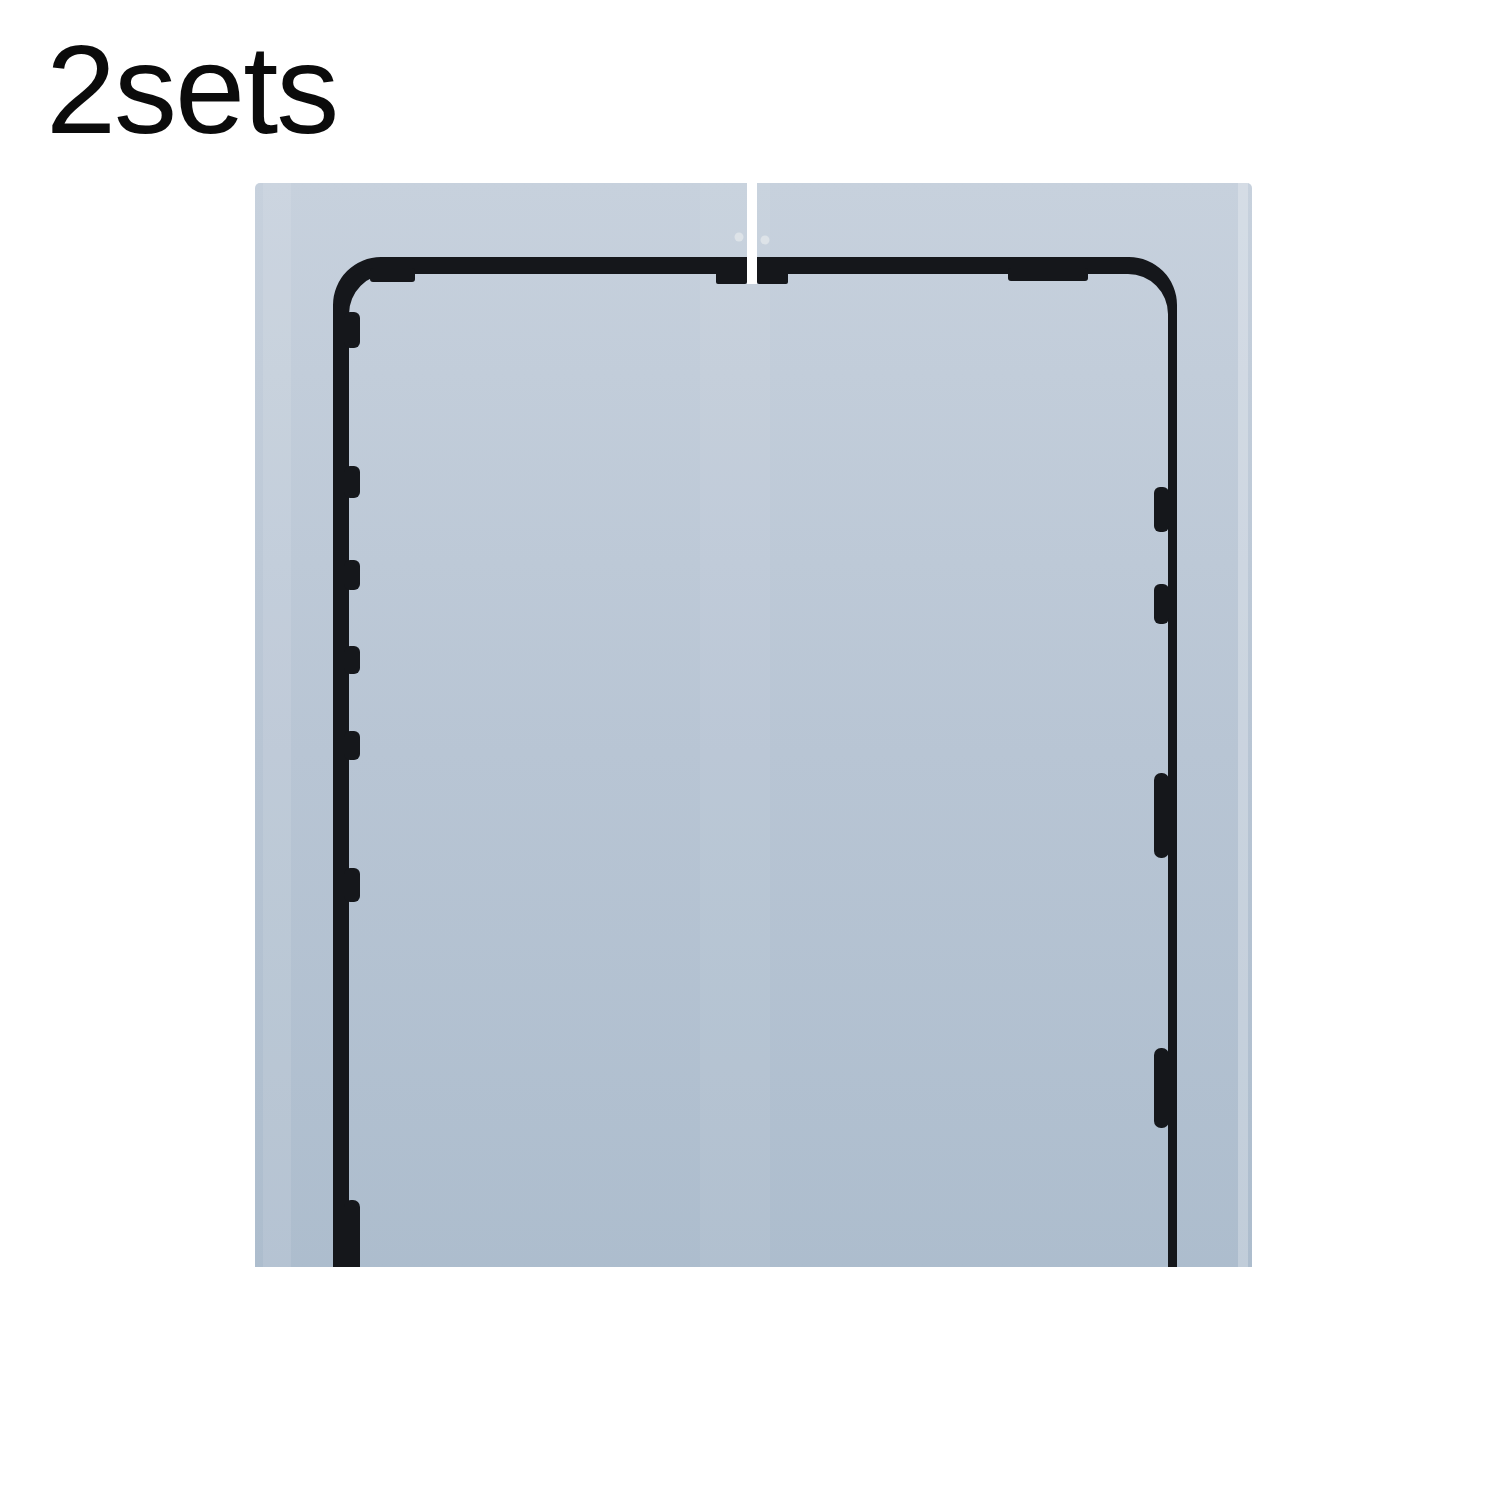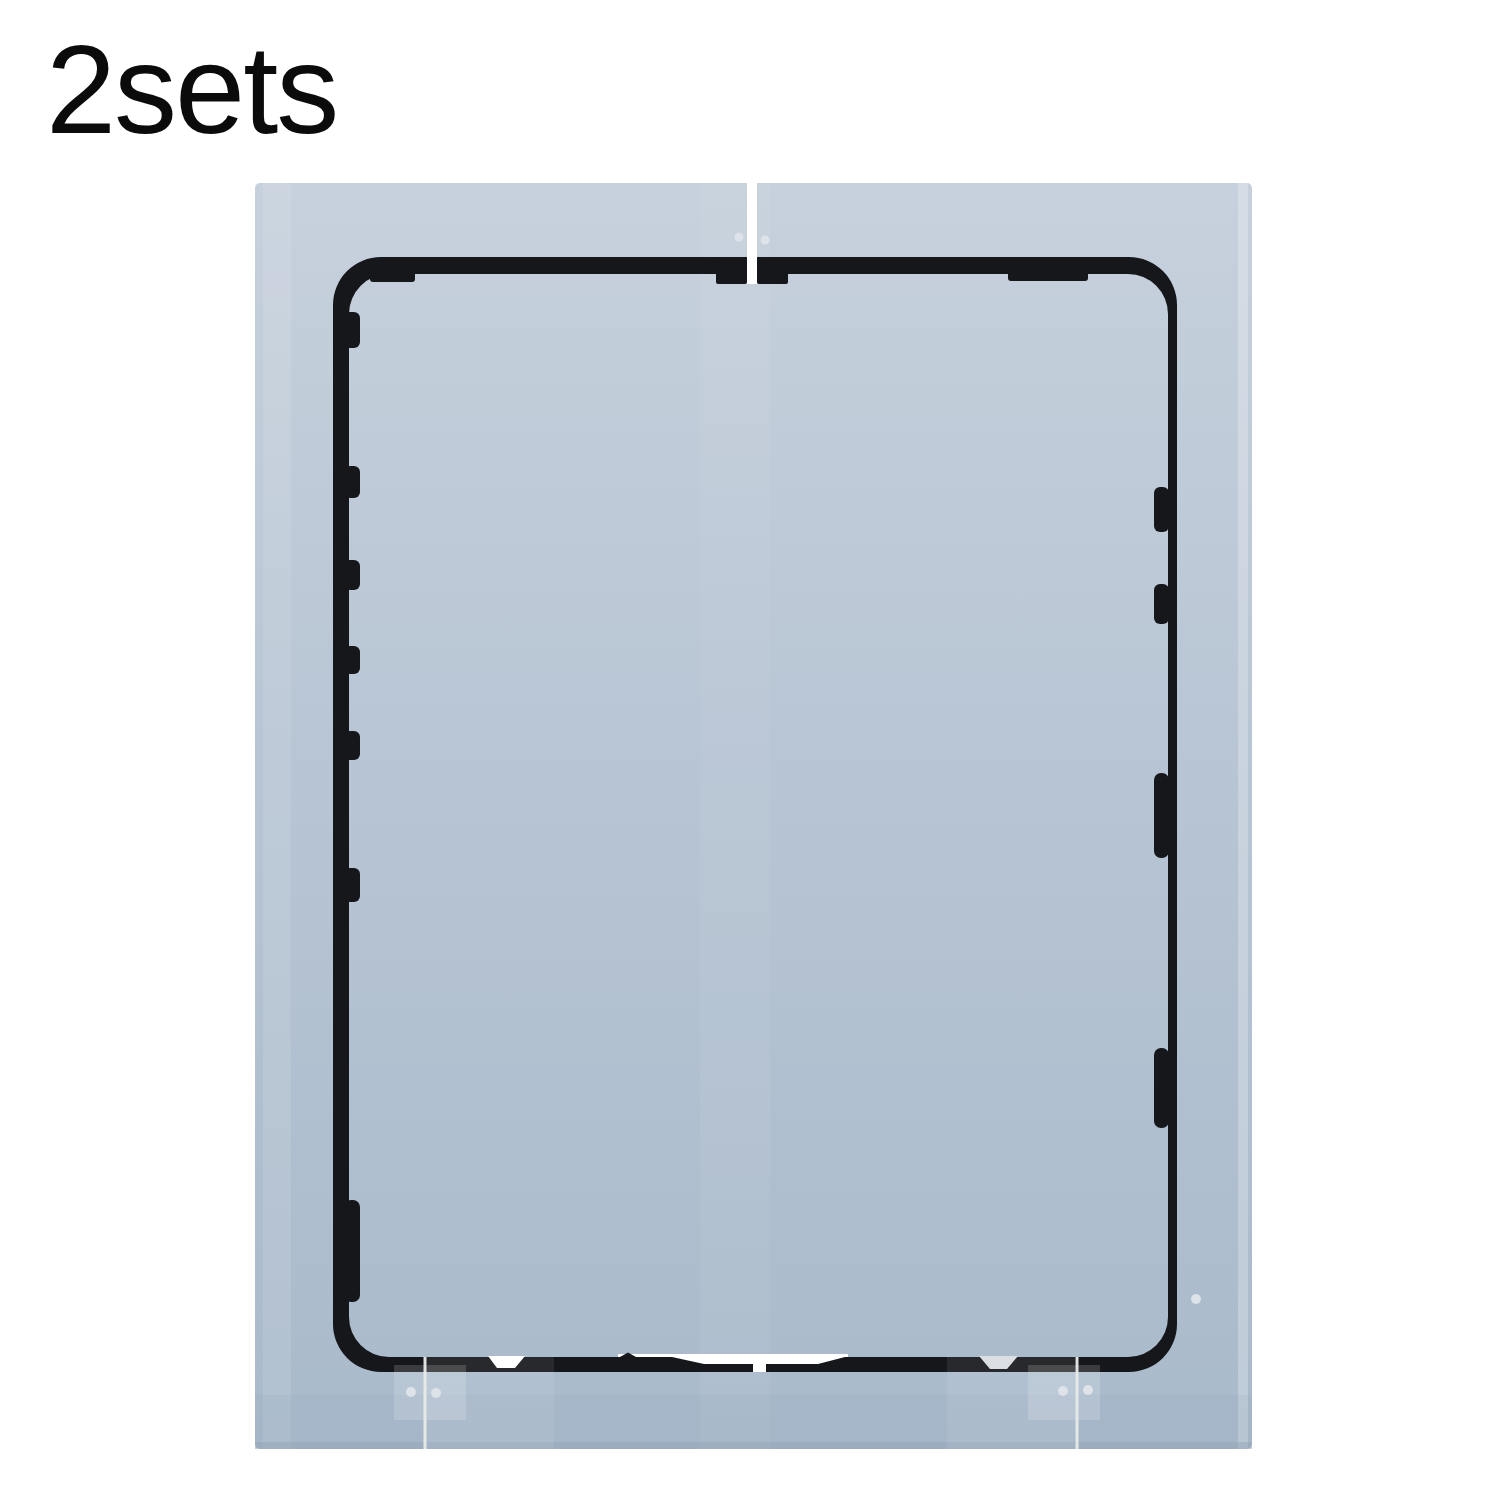--- a/index.html
+++ b/index.html
@@ -1,19 +1,19 @@
 <!DOCTYPE html>
 <html><head>
 <meta charset="utf-8">
 <style>
   html, body { margin: 0; padding: 0; background: #ffffff; }
   .stage {
     position: relative;
     width: 1500px;
-    height: 1500px;
+    height: 1267px;
     overflow: hidden;
     background: #b91c1c;
     font-family: "Liberation Sans", sans-serif;
   }
   svg { display: block; }
 </style>
 </head>
 <body>
 
 <div class="stage">

